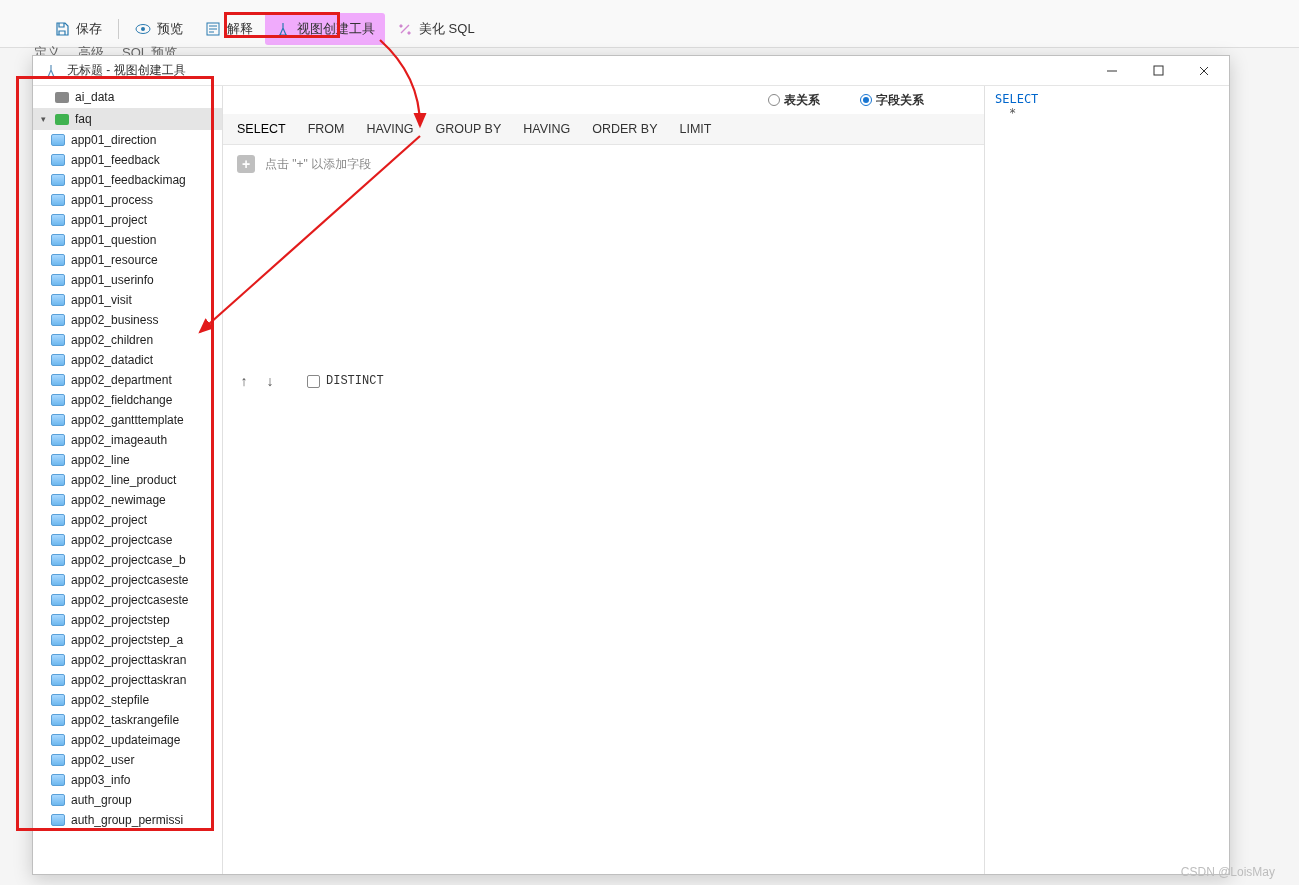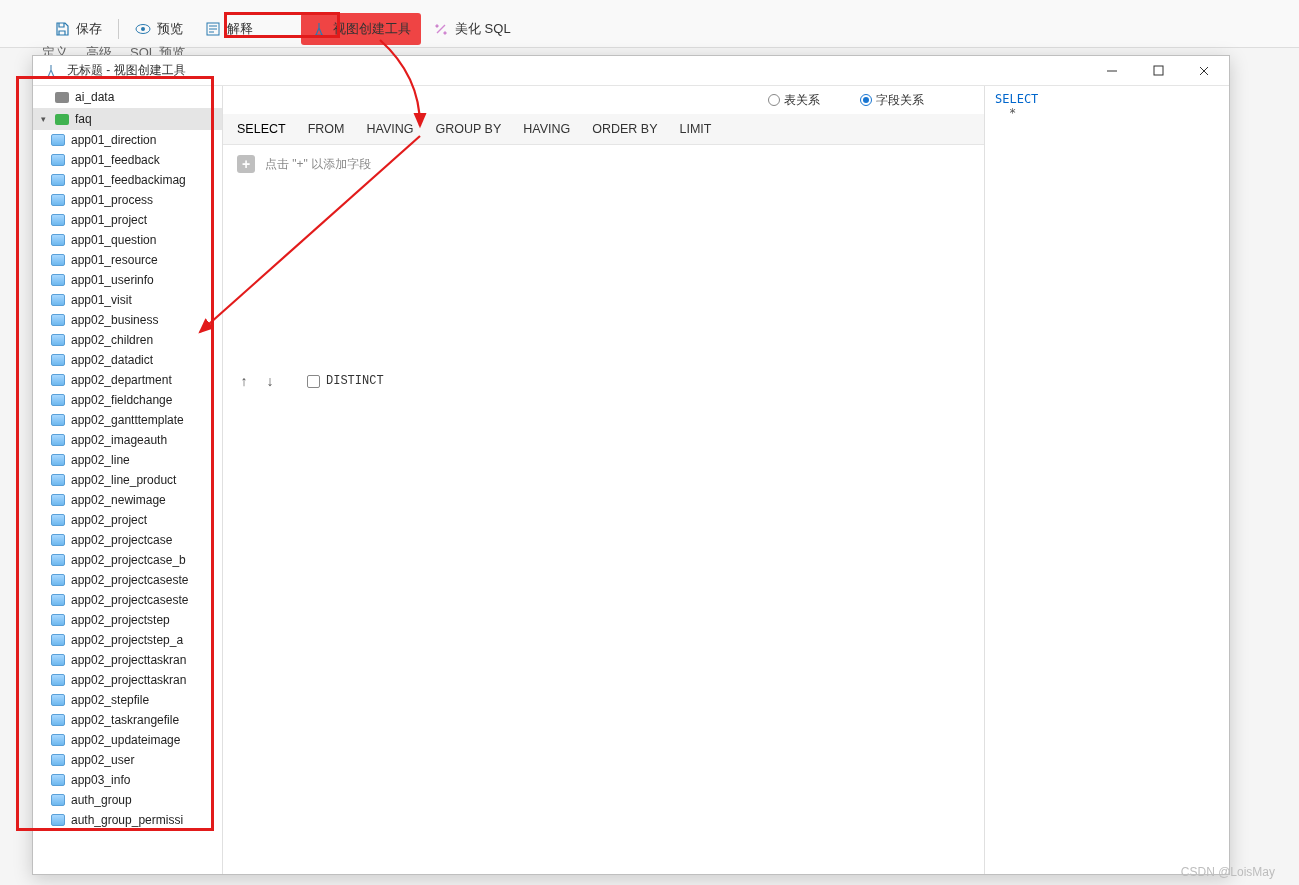--- a/index.html
+++ b/index.html
@@ -29,25 +29,25 @@
     .bg-toolbar .tbtn {
       display: flex; align-items: center; gap: 6px;
       padding: 4px 10px;
       border-radius: 3px;
       cursor: pointer;
       color: #333;
       height: 32px;
       margin-top: 10px;
       justify-content: center;
     }
-    .bg-toolbar .tbtn.highlight { background: #ef4444; margin-left: 36px; }
+    .bg-toolbar .tbtn.highlight { background: #f0abfc; }
     .bg-toolbar .ico { width: 16px; height: 16px; display: inline-flex; align-items:center; justify-content:center; }
     .bg-tabbar {
       position: absolute;
-      top: 40px; left: 40px;
+      top: 40px; left: 32px;
       display: flex; gap: 14px;
       font-size: 13px;
       color: #666;
     }
     .bg-tabbar div { padding: 4px 2px; }
 
     
     .dialog {
       position: absolute;
       top: 55px; left: 32px;
@@ -124,20 +124,21 @@
       display: flex;
       flex-direction: column;
       min-width: 0;
     }
     .top-opts {
       height: 28px;
       display: flex; align-items: center; justify-content: flex-end;
       gap: 40px;
       padding-right: 60px;
       font-size: 12px;
+      font-weight: bold;
     }
     .radio { display:flex; align-items:center; gap:4px; }
     .radio .circ {
       width:12px;height:12px;border:1px solid #888;border-radius:50%;
       display:inline-flex;align-items:center;justify-content:center;
     }
     .radio.checked .circ { border-color:#1976d2; }
     .radio.checked .circ::after { content:''; width:6px;height:6px;background:#1976d2;border-radius:50%; }
     .canvas {
       flex: 1;

